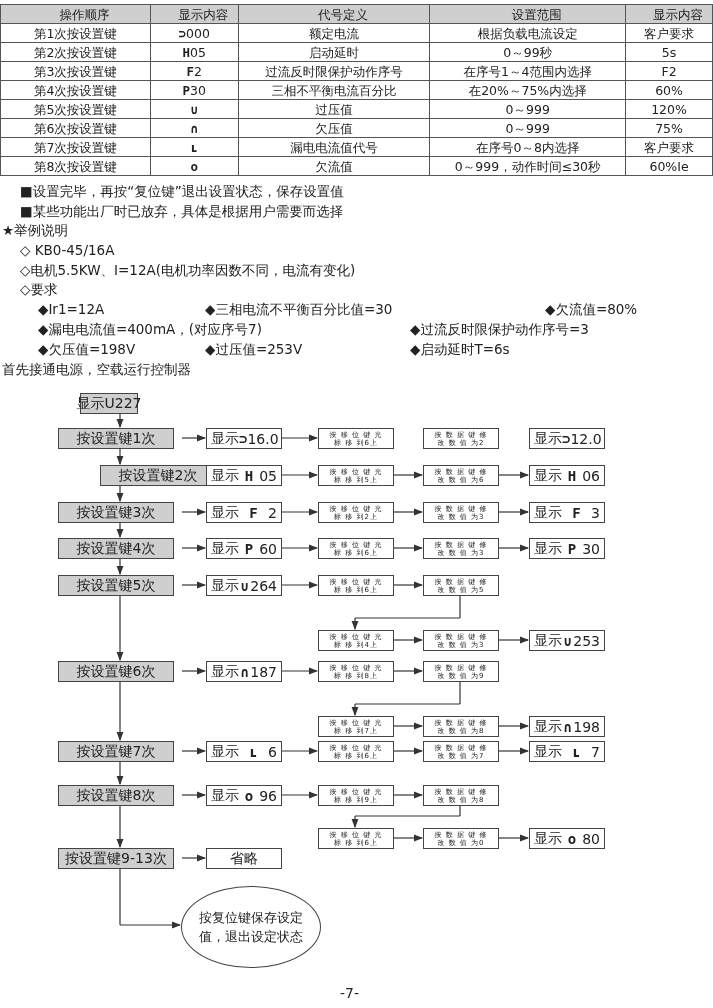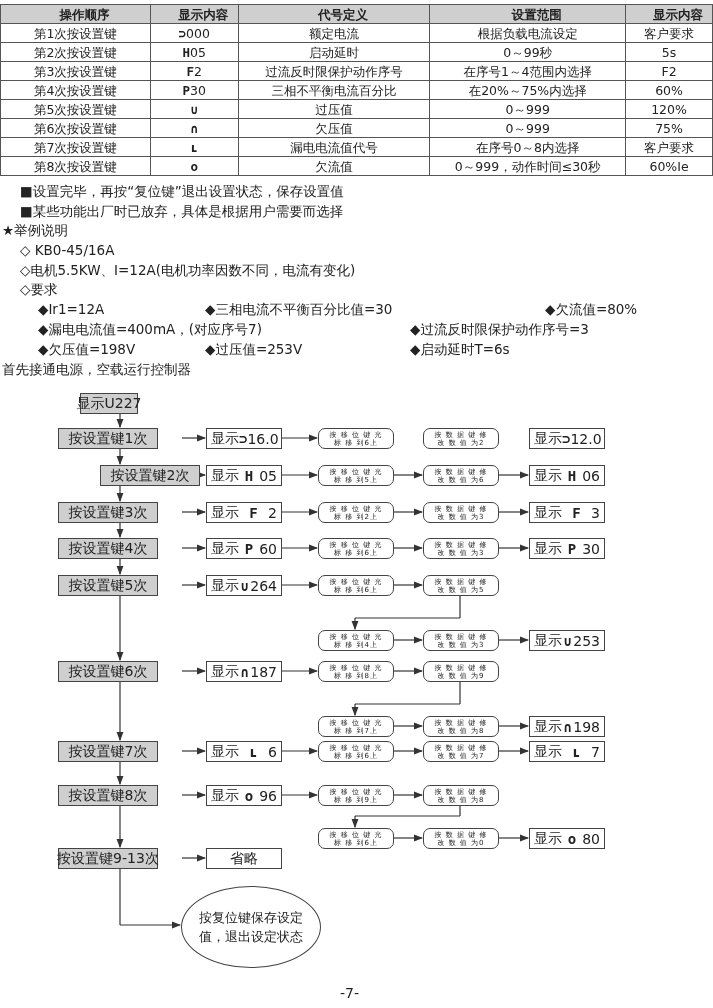--- a/index.html
+++ b/index.html
@@ -1,28 +1,28 @@
 <!DOCTYPE html>
 <html><head>
 <meta charset="utf-8">
 <style>
   html,body{margin:0;padding:0;background:#fff;}
   body{width:713px;height:1008px;position:relative;overflow:hidden;font-family:"DejaVu Sans",sans-serif;color:#222;}
   table.spec{position:absolute;left:0;top:4px;width:713px;border-collapse:collapse;font-size:12.5px;}
   table.spec th,table.spec td{border:1px solid #555;height:18px;padding:0;text-align:center;line-height:17px;}
-  table.spec th{background:#cfcfcf;font-weight:bold;padding-left:18px;}
+  table.spec th{background:#cfcfcf;font-weight:normal;padding-left:18px;}
   table.spec col.c1{width:150px}table.spec col.c2{width:88px}table.spec col.c3{width:192px}table.spec col.c4{width:196px}table.spec col.c5{width:87px}
   .seg{font-weight:bold;font-family:"DejaVu Sans Mono",monospace;}
   .notes{position:absolute;left:0;top:180px;width:713px;font-size:13.5px;line-height:19.5px;}
   .notes .ln{position:absolute;white-space:nowrap;}
   .fc{position:absolute;left:0;top:0;width:713px;height:1008px;}
   .box{position:absolute;box-sizing:border-box;border:1.2px solid #444;background:#fff;display:flex;align-items:center;justify-content:center;white-space:nowrap;}
-  .main{background:#cfcfcf;font-size:14px;left:58px;width:100px;height:21px;}
+  .main{background:#cfcfcf;font-size:14px;left:58px;width:116px;height:21px;}
   .disp{font-size:14px;width:76px;height:21px;justify-content:space-between;padding:0 4px;}
-  .small{font-size:7px;line-height:8px;width:76px;height:21px;flex-direction:column;letter-spacing:1px;border-radius:7px;}
+  .small{font-size:7px;line-height:8px;width:76px;height:21px;flex-direction:column;letter-spacing:1px;}
   .ellipse{position:absolute;left:181px;top:886px;width:138px;height:80px;border:1px solid #444;border-radius:50%;display:flex;align-items:center;justify-content:center;text-align:center;font-size:13px;line-height:19px;}
   .pnum{position:absolute;left:340px;top:985px;font-size:14px;}
 </style>
 </head>
 <body>
 
 <table class="spec">
   <colgroup>
       <col class="c1">
       <col class="c2">

